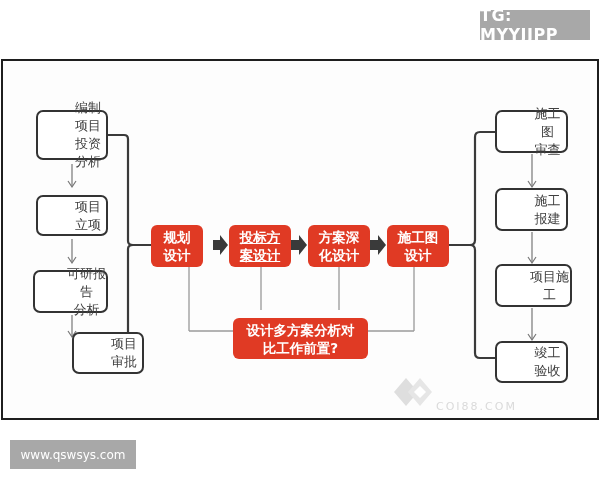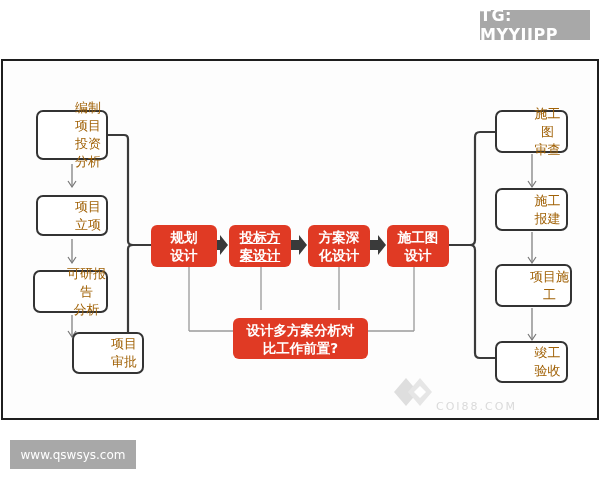--- a/index.html
+++ b/index.html
@@ -17,21 +17,21 @@
     display: flex; align-items: center; justify-content: center;
   }
 
   .frame {
     position: absolute; left: 1px; top: 59px; width: 598px; height: 361px;
     border: 2px solid #1e1e1e; background: #fdfdfd;
   }
 
   .node {
     position: absolute; border: 2px solid #333333; border-radius: 7px; background: #ffffff;
-    color: #a16207; font-size: 13px; line-height: 18px; text-align: center;
+    color: #404040; font-size: 13px; line-height: 18px; text-align: center;
     display: flex; align-items: center; justify-content: center; white-space: pre-line; padding-left: 32px;
   }
 
   .red {
     position: absolute; background: #e03a24; border-radius: 6px; color: #ffffff;
     font-size: 13.5px; font-weight: bold; line-height: 18px; text-align: center;
     display: flex; align-items: center; justify-content: center; white-space: pre-line;
   }
   svg { display: block; }
 
@@ -95,21 +95,21 @@
   </g>
 </svg>
 
 <div class="node" style="left:36px;top:110px;width:72px;height:50px;">编制项目
 投资分析</div>
 <div class="node" style="left:36px;top:195px;width:72px;height:41px;">项目立项</div>
 <div class="node" style="left:33px;top:270px;width:75px;height:43px;">可研报告
 分析</div>
 <div class="node" style="left:36px;top:332px;width:72px;height:42px;margin-left:36px;">项目审批</div>
 
-<div class="red" style="left:151px;top:225px;width:66px;height:42px;">规划
+<div class="red" style="left:151px;top:225px;width:52px;height:42px;">规划
 设计</div>
 <div class="red" style="left:229px;top:225px;width:62px;height:42px;text-decoration:underline;">投标方
 案设计</div>
 <div class="red" style="left:308px;top:225px;width:62px;height:42px;">方案深
 化设计</div>
 <div class="red" style="left:387px;top:225px;width:62px;height:42px;">施工图
 设计</div>
 
 <div class="red" style="left:233px;top:318px;width:135px;height:41px;">设计多方案分析对
 比工作前置?</div>

